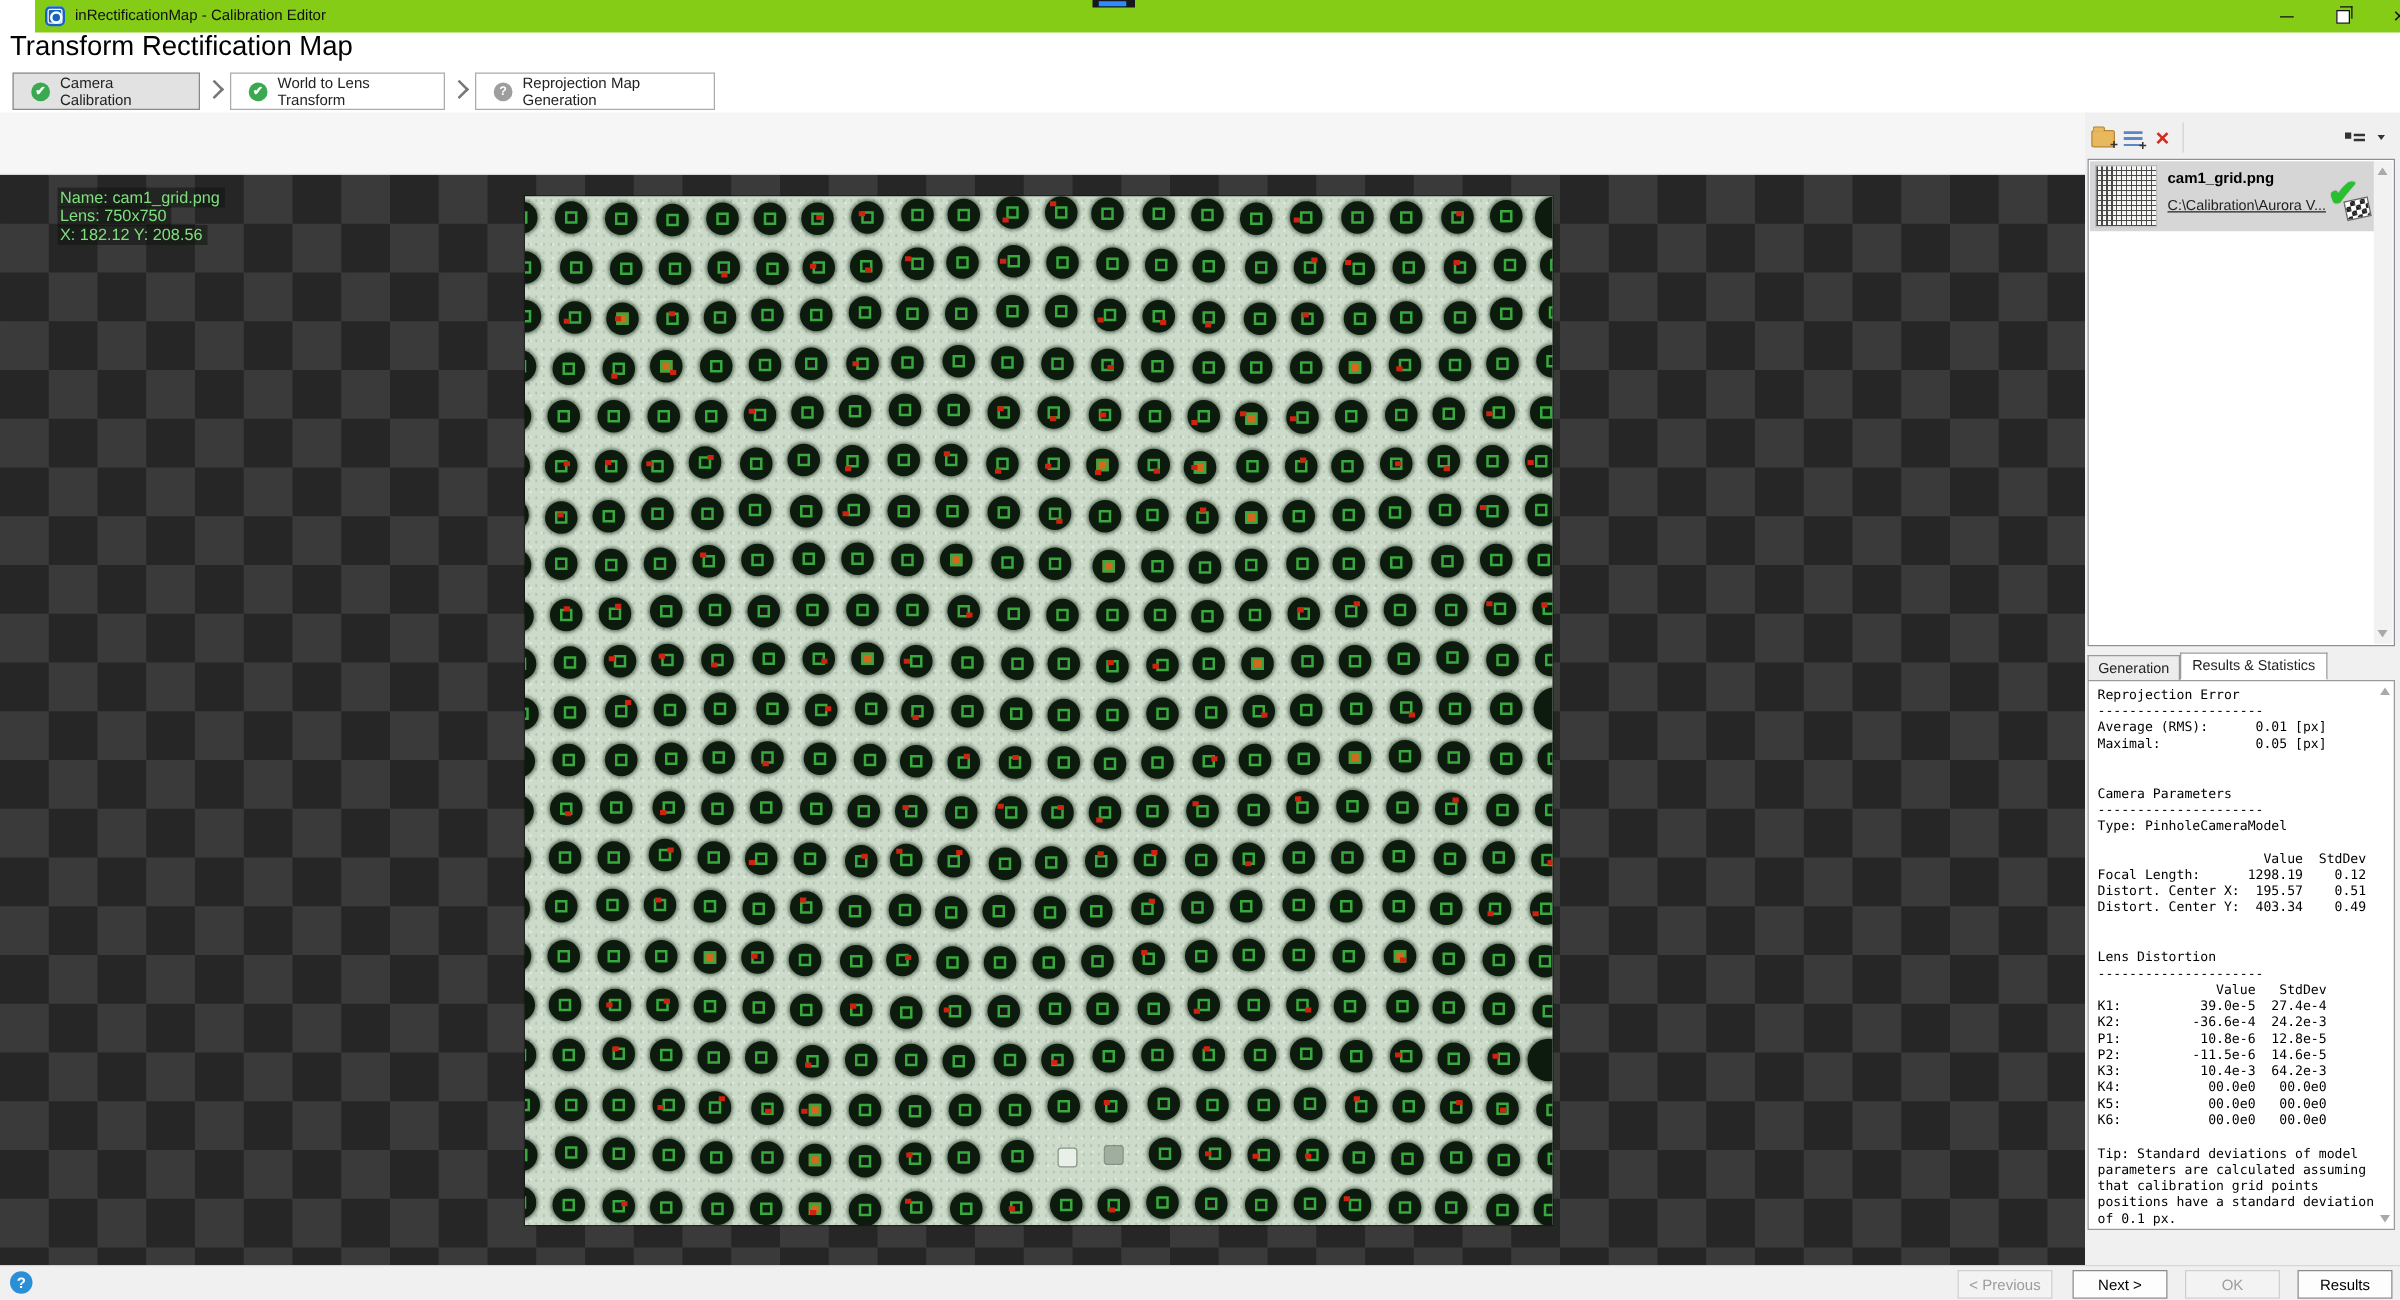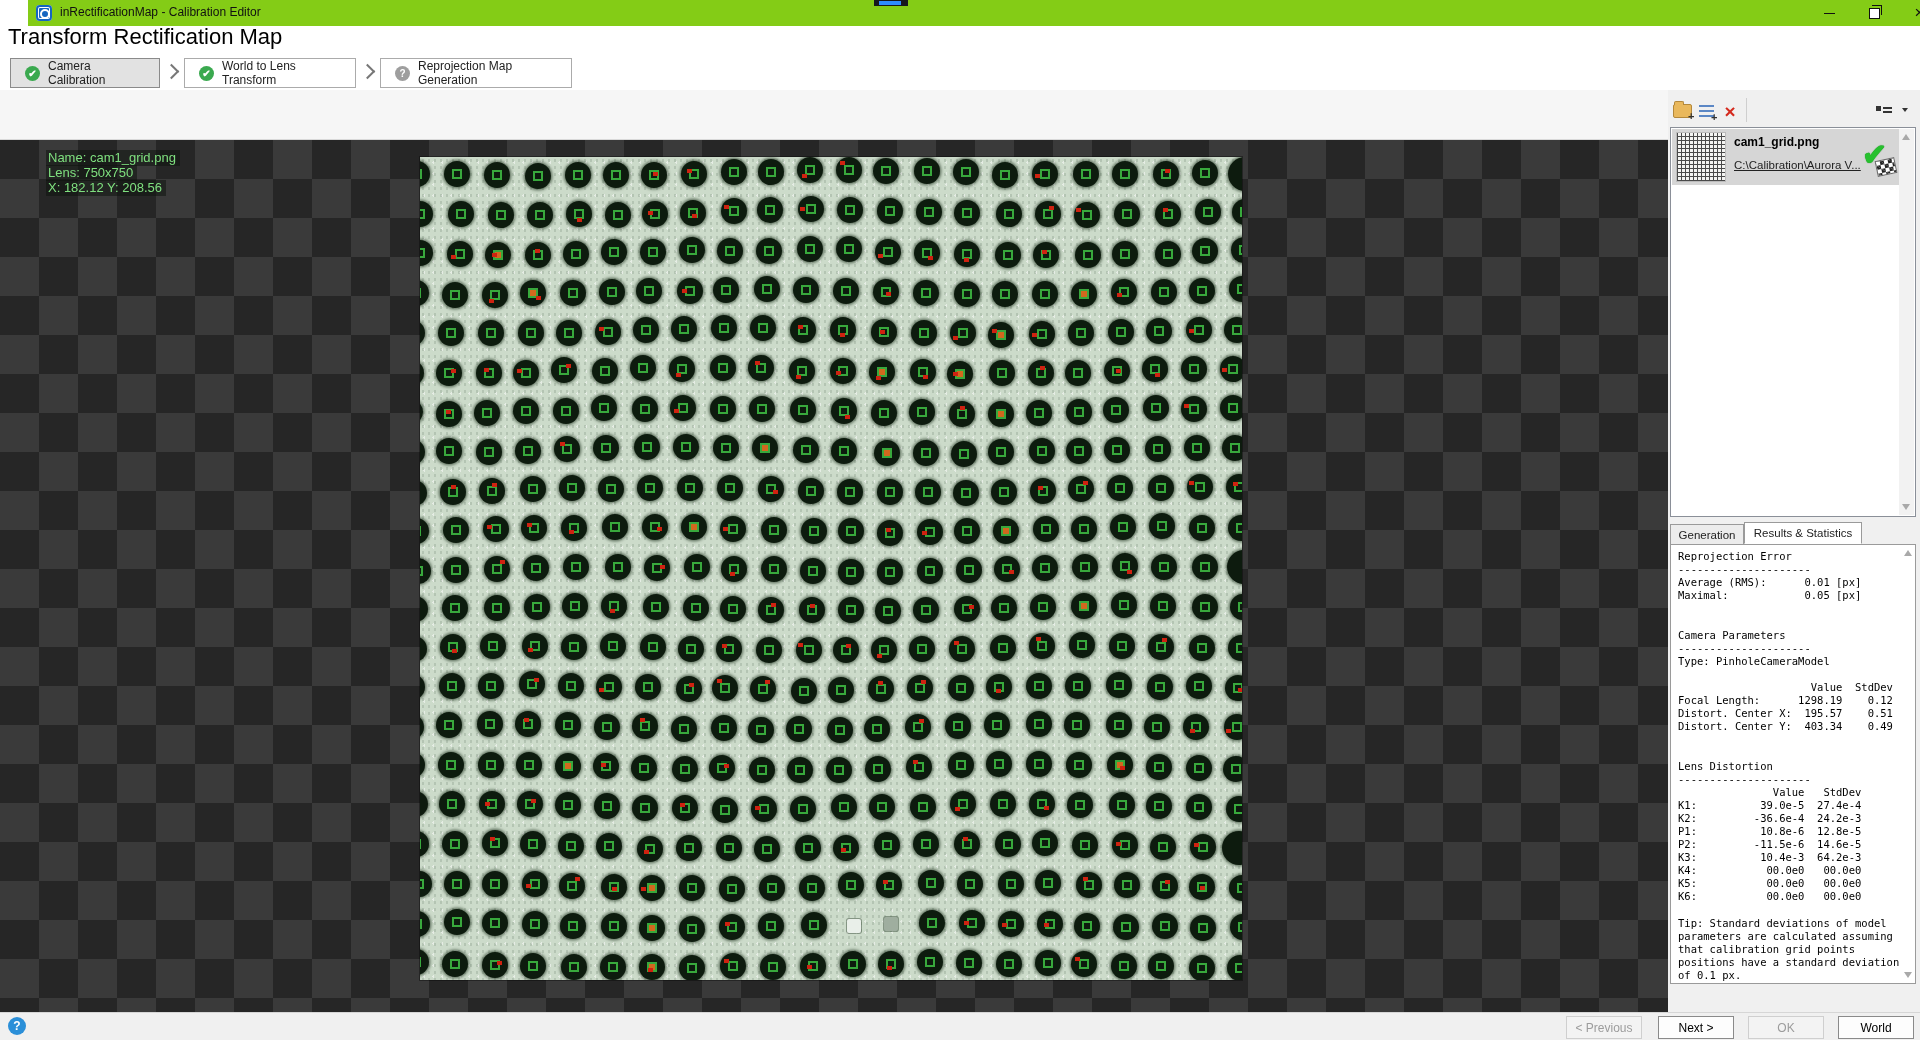--- a/index.html
+++ b/index.html
@@ -1773,14 +1773,14 @@
     <span class="sarrow up" style="right:3px;left:auto;"></span>
     <span class="sarrow dn" style="right:3px;left:auto;"></span>
   </div>
 </div>
 
 <div class="abs footer">
   <div class="abs helpico">?</div>
   <div class="abs fbtn dis" style="left:1566px;">&lt; Previous</div>
   <div class="abs fbtn en" style="left:1658px;">Next &gt;</div>
   <div class="abs fbtn dis" style="left:1748px;">OK</div>
-  <div class="abs fbtn en" style="left:1838px;">World</div>
+  <div class="abs fbtn en" style="left:1838px;">Results</div>
 </div>
 
 </body></html>

